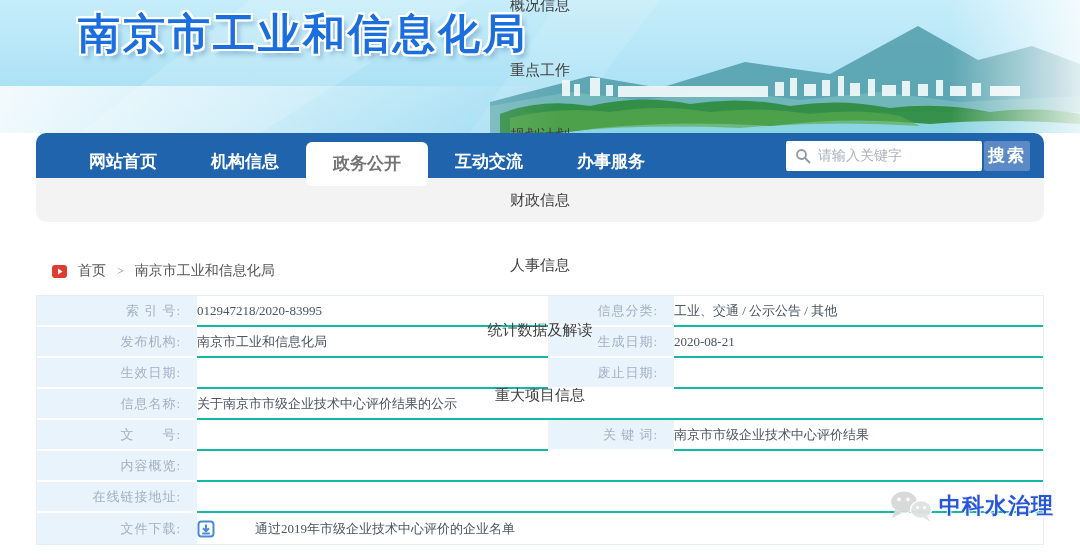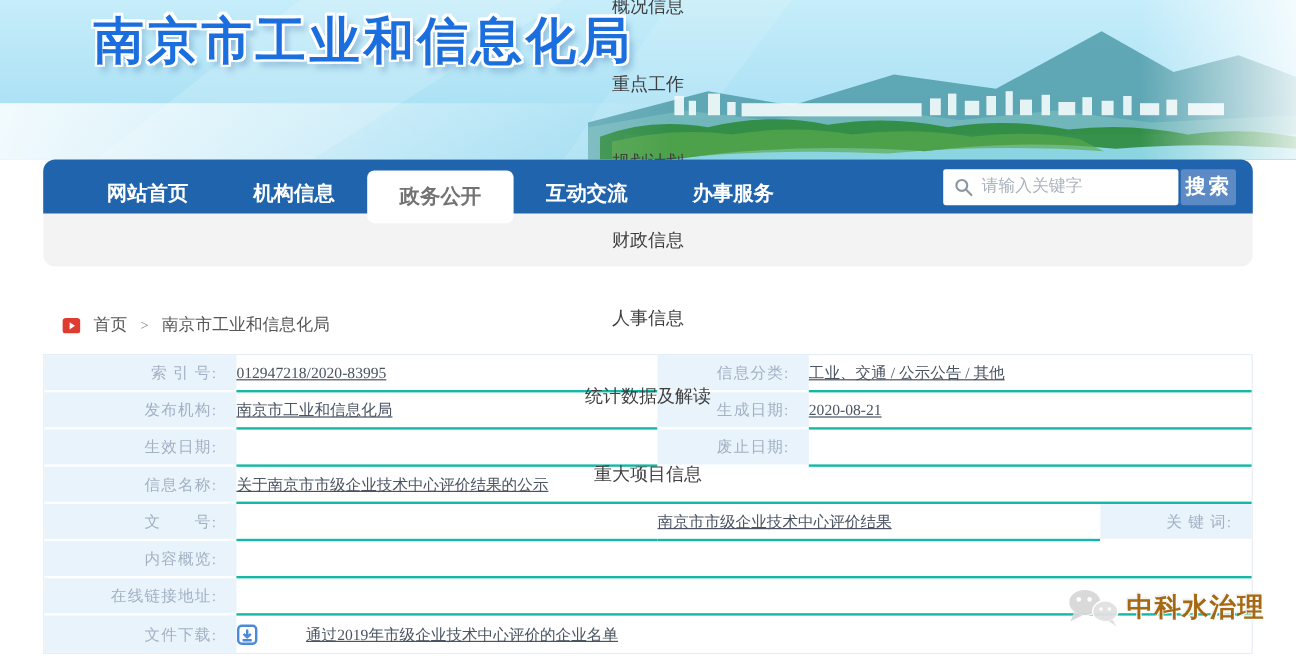--- a/index.html
+++ b/index.html
@@ -75,32 +75,32 @@
   }
   .t-row { display:flex; align-items:stretch; }
   .t-cell { min-height:31px; display:flex; align-items:center; }
   .t-row:not(:last-child) > .t-cell { border-bottom:2px solid #14b8a6; }
   .t-label {
     background:#e9f3fb; color:#a2b0c4; justify-content:flex-end;
     padding-right:16px; flex:0 0 160px; letter-spacing:1px;
   }
   .t-row:not(:last-child) > .t-label { border-bottom-color:#ffffff; }
   .t-label.second { flex:0 0 126px; }
-  .t-value { flex:0 0 351px; padding-left:0; color:#4a5462;text-decoration:underline; }
+  .t-value { flex:0 0 351px; padding-left:0; color:#4a5462; }
   .t-value.second, .t-value.full { flex:1 1 auto; }
   .dl-icon { display:inline-flex; margin-right:40px; }
   .dl-link { color:#4a5462; cursor:pointer; }
 
   
   .watermark {
     position:absolute; right:26px; top:488px; display:flex; align-items:center; gap:5px;
     z-index:5; opacity:.95;
   }
   .wm-text {
-    font-size:22px; color:#a16207; font-weight:bold; letter-spacing:1px;
+    font-size:22px; color:#1d4ed8; font-weight:bold; letter-spacing:1px;
     text-shadow:1px 1px 0 #fff,-1px -1px 0 #f2f2f2;
   }
 </style>
 </head>
 <body>
 
 <div class="page">
 
   <div class="banner">
     <svg class="scene" viewBox="0 0 1080 133" preserveAspectRatio="none">
@@ -210,22 +210,22 @@
         <div class="t-cell t-label second">废止日期:</div>
         <div class="t-cell t-value second"></div>
       </div>
       <div class="t-row">
         <div class="t-cell t-label">信息名称:</div>
         <div class="t-cell t-value full">关于南京市市级企业技术中心评价结果的公示</div>
       </div>
       <div class="t-row">
         <div class="t-cell t-label">文　　号:</div>
         <div class="t-cell t-value"></div>
+        <div class="t-cell t-label second">关 键 词:</div>
         <div class="t-cell t-value second">南京市市级企业技术中心评价结果</div>
-        <div class="t-cell t-label second">关 键 词:</div>
       </div>
       <div class="t-row">
         <div class="t-cell t-label">内容概览:</div>
         <div class="t-cell t-value full"></div>
       </div>
       <div class="t-row">
         <div class="t-cell t-label">在线链接地址:</div>
         <div class="t-cell t-value full"></div>
       </div>
       <div class="t-row">

